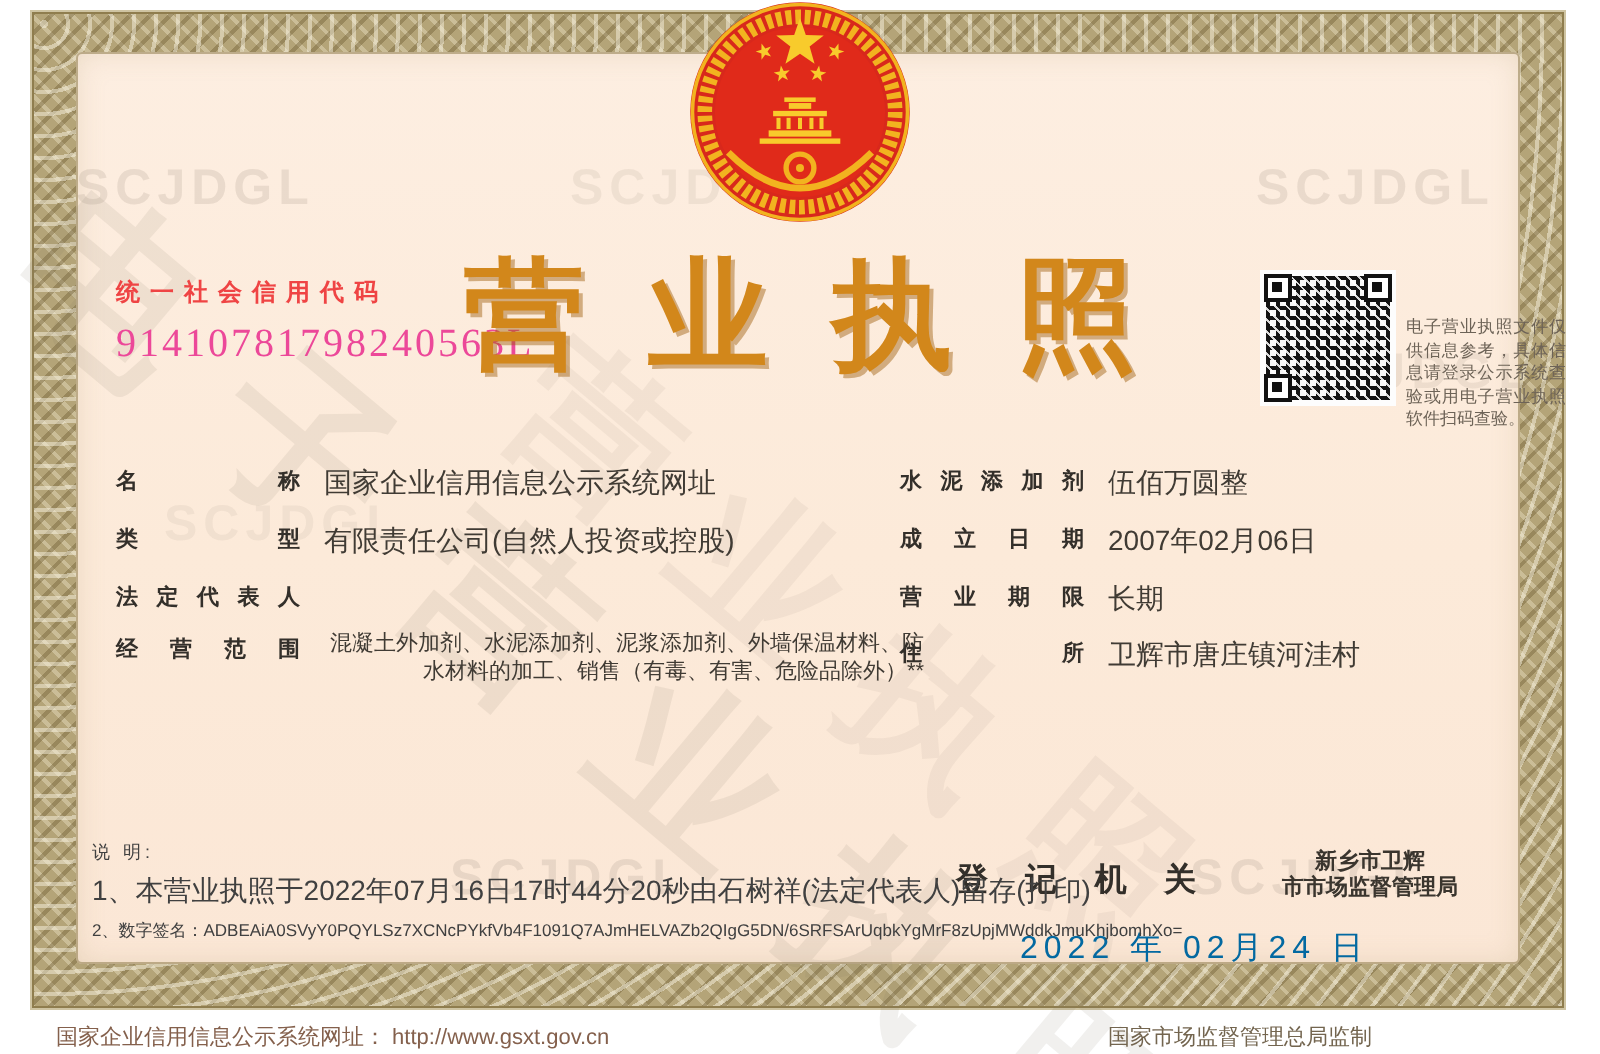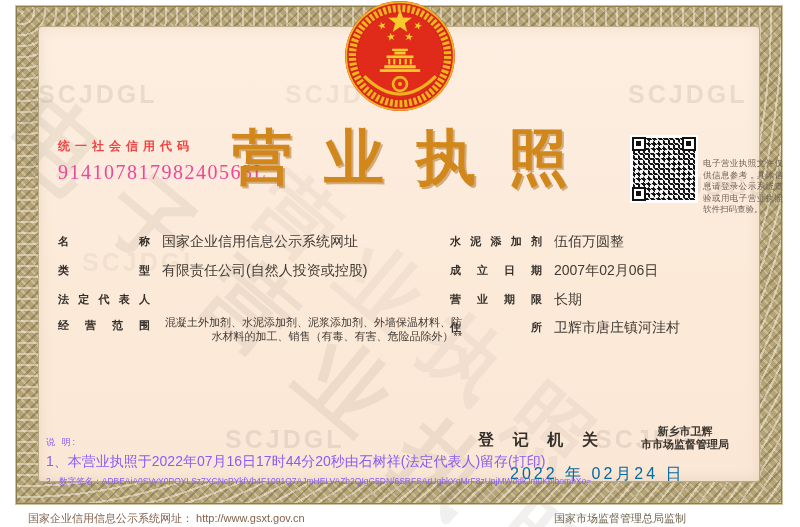--- a/index.html
+++ b/index.html
@@ -52,21 +52,21 @@
   .col-right{left:450px;}
   .col-left .f-value{width:270px;}
   .col-right .f-value{width:200px;}
 
   
   .reg-label{position:absolute;left:478px;top:430px;width:120px;font-size:16px;font-weight:bold;color:#332f2a;text-align:justify;text-align-last:justify;}
   .reg-authority{position:absolute;left:620px;top:425px;width:130px;font-size:11px;line-height:13px;color:#3a352e;text-align:center;font-weight:bold;}
   .reg-date{position:absolute;left:510px;top:464px;width:240px;font-size:16px;font-weight:normal;letter-spacing:3px;color:#0369a1;}
 
   
-  .notes{position:absolute;left:46px;top:436px;color:#8b5cf6;}
+  .notes{position:absolute;left:46px;top:420px;color:#404040;}
   .notes .h{font-size:9px;letter-spacing:2px;margin-bottom:4px;}
   .notes .l1{font-size:14px;margin-bottom:5px;white-space:nowrap;}
   .notes .l2{font-size:8.5px;white-space:nowrap;width:600px;overflow:hidden;}
 
   
   .footer-left{position:absolute;left:28px;top:511px;font-size:11px;color:#84604c;}
   .footer-right{position:absolute;right:10px;top:511px;font-size:11px;color:#73654f;}
 </style>
 </head>
 <body>

